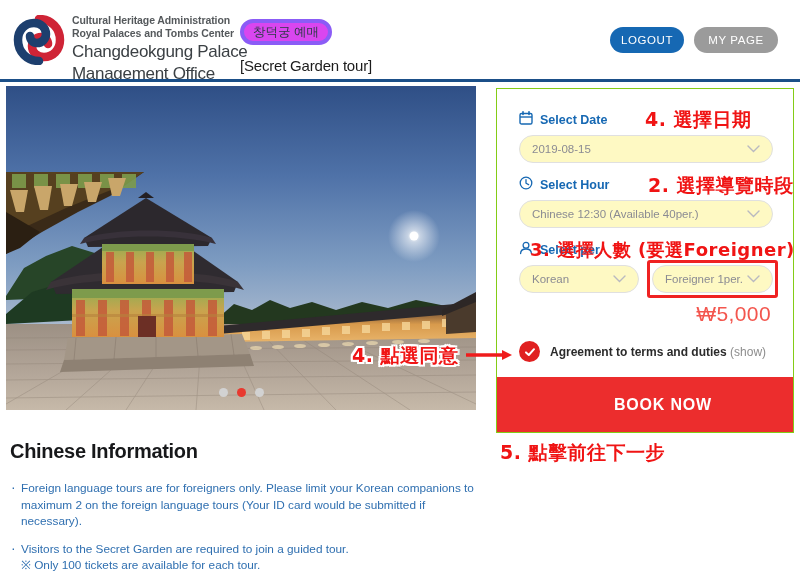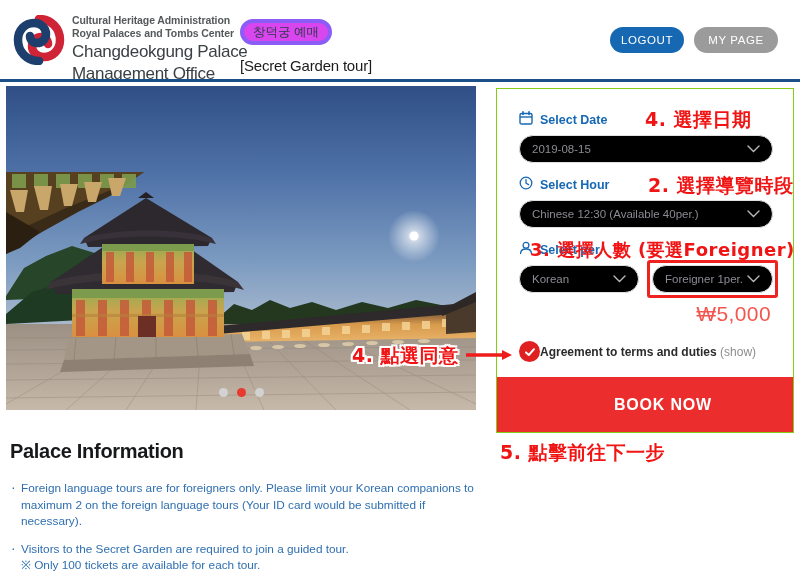--- a/index.html
+++ b/index.html
@@ -80,21 +80,21 @@
     position: absolute; display: flex; align-items: center; gap: 7px;
     color: #1668b3; font-size: 12.5px; font-weight: bold;
   }
   .lbl-date { left: 22px; top: 22px; }
   .lbl-hour { left: 22px; top: 87px; }
   .lbl-per  { left: 22px; top: 152px; }
 
   .select {
     position: absolute; height: 28px;
     border: 1px solid #e0e0e0; border-radius: 15px;
-    background: #000000;
+    background: #fef9c3;
     display: flex; align-items: center;
     padding: 0 12px;
     font-size: 11.5px; color: #8b8b93;
     cursor: pointer;
   }
   .select .val { flex: 1; white-space: nowrap; overflow: hidden; }
   .select .chev { color: #b9b9c0; font-size: 11px; margin-left: 4px; }
   .sel-date { left: 22px; top: 46px; width: 254px; }
   .sel-hour { left: 22px; top: 111px; width: 254px; }
   .sel-lang { left: 22px; top: 176px; width: 120px; }
@@ -107,21 +107,21 @@
     pointer-events: none;
   }
 
   .price {
     position: absolute; right: 22px; top: 213px;
     color: #f3564e; font-size: 21px; letter-spacing: 0.4px;
   }
 
   .agree-row {
     position: absolute; left: 22px; top: 252px;
-    display: flex; align-items: center; 
+    display: flex; align-items: center; gap: 10px;
   }
   .check {
     width: 21px; height: 21px; border-radius: 50%;
     background: #e02020;
     display: flex; align-items: center; justify-content: center;
     cursor: pointer; flex: none;
   }
   .check svg { width: 12px; height: 12px; }
   .agree-text { font-size: 12px; color: #2b2b2b; font-weight: bold; }
   .agree-text .show { color: #8d8d8d; font-weight: normal; }
@@ -450,21 +450,21 @@
       <span class="agree-text">
         <span>Agreement to terms and duties</span>
         <span class="show">(show)</span>
       </span>
     </div>
 
     <button class="book-now">BOOK NOW</button>
   </div>
 
   <div class="visitor">
-    <h2>Palace Information</h2>
+    <h2>Chinese Information</h2>
     <ul>
       <li>
         <span>Foreign language tours are for foreigners only. Please limit your Korean companions to maximum 2 on the foreign language tours (Your ID card would be submitted if necessary).</span>
       </li>
       <li>
         <span>Visitors to the Secret Garden are required to join a guided tour.</span>
         <span class="note">※ Only 100 tickets are available for each tour.</span>
       </li>
     </ul>
   </div>

